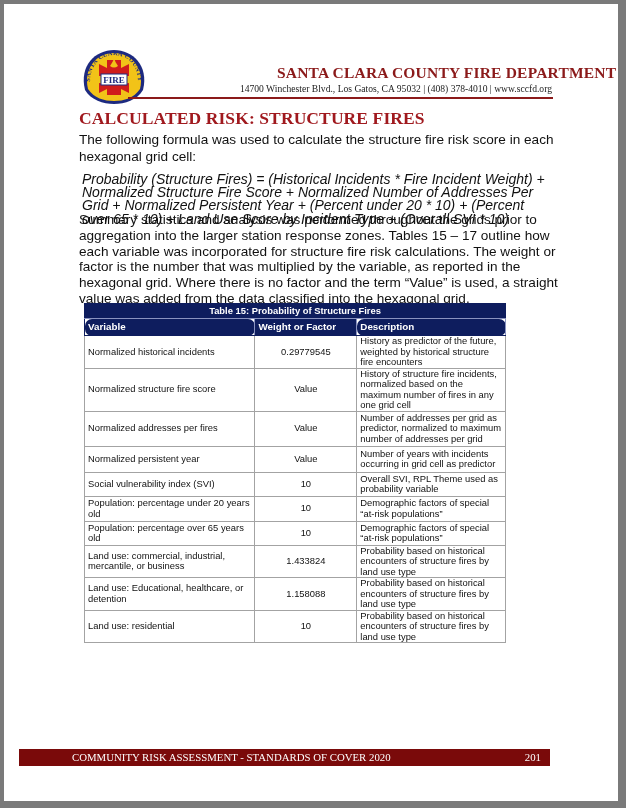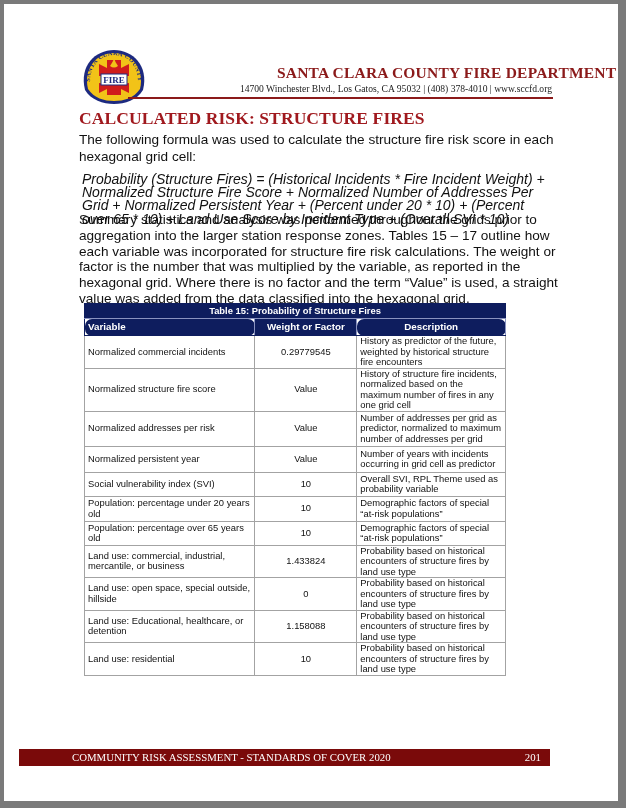--- a/index.html
+++ b/index.html
@@ -112,21 +112,21 @@
   table.risk .head-row th {
     background: #0e1d5e;
     color: #fff;
     font-weight: bold;
     height: 16px;
     border: 1px solid #0e1d5e;
     border-right: 1px solid #8a93c0;
     font-size: 9.8px;
   }
   table.risk .head-row th.c1 { text-align: left; }
-  table.risk .head-row th.c2, table.risk .head-row th.c3 { text-align: center; margin-top: 44px; }
+  table.risk .head-row th.c2, table.risk .head-row th.c3 { text-align: left; margin-top: 44px; }
   table.risk td.c2 { text-align: center; }
   .c1 { width: 186px; border-radius: 7px; }
   .c2 { width: 104px; }
   .c3 { width: 159px; border-radius: 7px; }
   .footer-bar {
     position: absolute;
     left: 15px; top: 745px;
     width: 531px; height: 17px;
     background: #7a0a0a;
     color: #fff;
@@ -170,31 +170,31 @@
     <tbody>
         <tr class="title-row">
       <th colspan="3">Table 15: Probability of Structure Fires</th>
     </tr>
     <tr class="head-row">
       <th class="c1">Variable</th>
       <th class="c2">Weight or Factor</th>
       <th class="c3">Description</th>
     </tr>
     <tr style="height:25px">
-      <td class="c1">Normalized commercial incidents</td>
+      <td class="c1">Normalized historical incidents</td>
       <td class="c2">0.29779545</td>
       <td class="c3">History as predictor of the future, weighted by historical structure fire encounters</td>
     </tr>
     <tr style="height:34px">
       <td class="c1">Normalized structure fire score</td>
       <td class="c2">Value</td>
       <td class="c3">History of structure fire incidents, normalized based on the maximum number of fires in any one grid cell</td>
     </tr>
     <tr style="height:35px">
-      <td class="c1">Normalized addresses per risk</td>
+      <td class="c1">Normalized addresses per fires</td>
       <td class="c2">Value</td>
       <td class="c3">Number of addresses per grid as predictor, normalized to maximum number of addresses per grid</td>
     </tr>
     <tr style="height:26px">
       <td class="c1">Normalized persistent year</td>
       <td class="c2">Value</td>
       <td class="c3">Number of years with incidents occurring in grid cell as predictor</td>
     </tr>
     <tr style="height:24px">
       <td class="c1">Social vulnerability index (SVI)</td>
@@ -207,25 +207,20 @@
       <td class="c3">Demographic factors of special “at-risk populations”</td>
     </tr>
     <tr style="height:24px">
       <td class="c1">Population: percentage over 65 years old</td>
       <td class="c2">10</td>
       <td class="c3">Demographic factors of special “at-risk populations”</td>
     </tr>
     <tr style="height:23px">
       <td class="c1">Land use: commercial, industrial, mercantile, or business</td>
       <td class="c2">1.433824</td>
-      <td class="c3">Probability based on historical encounters of structure fires by land use type</td>
-    </tr>
-    <tr style="height:21px">
-      <td class="c1">Land use: open space, special outside, hillside</td>
-      <td class="c2">0</td>
       <td class="c3">Probability based on historical encounters of structure fires by land use type</td>
     </tr>
     <tr style="height:24px">
       <td class="c1">Land use: Educational, healthcare, or detention</td>
       <td class="c2">1.158088</td>
       <td class="c3">Probability based on historical encounters of structure fires by land use type</td>
     </tr>
     <tr style="height:23px">
       <td class="c1">Land use: residential</td>
       <td class="c2">10</td>

